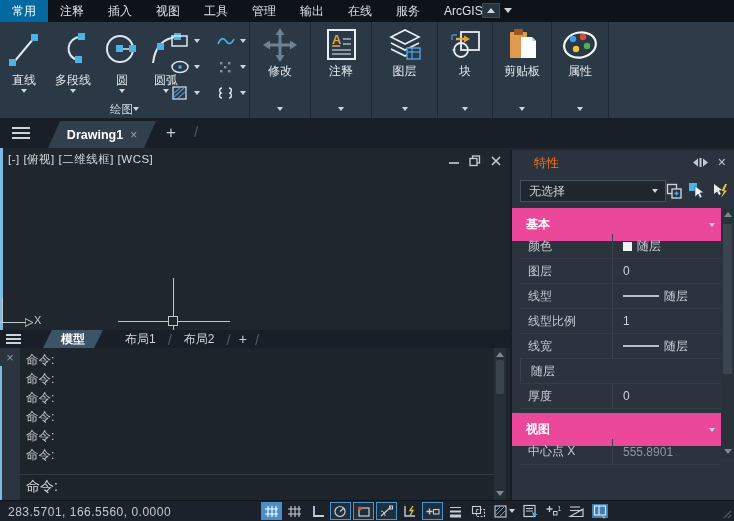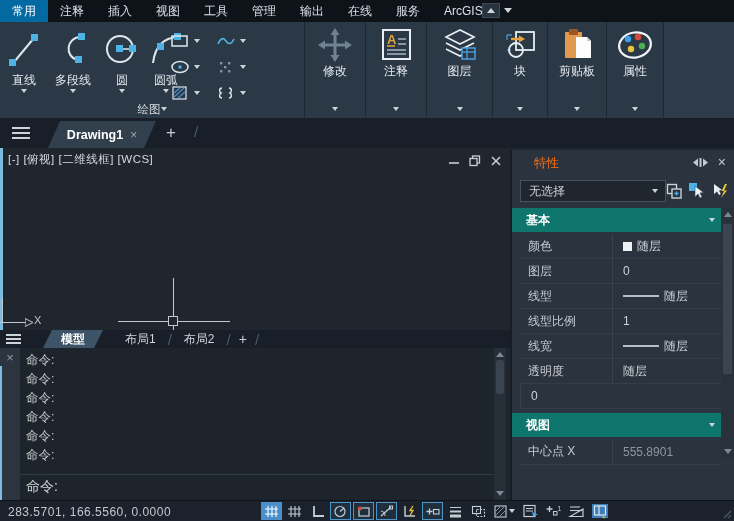--- a/index.html
+++ b/index.html
@@ -18,21 +18,21 @@
   .tri-up { width:0; height:0; border-left:4px solid transparent; border-right:4px solid transparent; border-bottom:5px solid #cdd5dc; }
   .tri-dn { width:0; height:0; border-left:4px solid transparent; border-right:4px solid transparent; border-top:5px solid #cdd5dc; }
   .tri-dn.sm { border-left-width:3px; border-right-width:3px; border-top-width:4px; }
   
   .ribbon { position:absolute; top:22px; left:0; right:0; height:96px; background:#2e3c4a; display:flex; }
   .rpanel { background:#2b3845; border-right:1px solid #1e2832; position:relative; display:flex; flex-direction:column; align-items:center; }
   .rpanel .pbottom { position:absolute; bottom:2px; left:0; right:0; height:14px; display:flex; align-items:center; justify-content:center; font-size:11.5px; color:#d6dde3; }
   .bigbtn { display:flex; flex-direction:column; align-items:center; margin-top:5px; }
   .bigbtn .blabel { font-size:12px; color:#e3e9ee; margin-top:1px; line-height:13px; }
   .bigbtn .tri-dn { margin-top:2px; }
-  .drawpanel { width:305px; }
+  .drawpanel { width:250px; }
   .drawbtns { position:absolute; left:2px; top:0; display:flex; }
   .drawbtns .bigbtn { width:44px; }
   .drawbtns .bigbtn.wide { width:54px; }
   .smallgrid { position:absolute; left:170px; top:6px; display:grid; grid-template-columns:46px 42px; grid-auto-rows:26px; }
   .smallcell { display:flex; align-items:center; gap:4px; }
   .modpanel { justify-content:flex-start; }
   .modpanel .bigbtn { margin-top:4px; }
   
   .docbar { position:absolute; top:118px; left:0; right:0; height:30px; background:#191f28; }
   .hamb { position:absolute; width:18px; height:12px; display:flex; flex-direction:column; justify-content:space-between; }
@@ -76,21 +76,21 @@
   .ptitlebar { position:absolute; top:0; left:0; right:0; height:26px; }
   .ptitle { position:absolute; left:22px; top:5px; font-size:12.5px; color:#f97316; }
   .pinbtn { position:absolute; right:26px; top:6px; }
   .pclose { position:absolute; right:8px; top:4px; color:#c3cad1; font-size:14px; }
   .selrow { position:absolute; top:26px; left:0; right:0; height:30px; }
   .seldrop { position:absolute; left:8px; top:4px; width:146px; height:22px; background:#1f262e; border:1px solid #46525f; display:flex; align-items:center; }
   .seldrop .stext { flex:1; padding-left:8px; font-size:12px; color:#ccd2d8; }
   .seldrop .tri-dn { margin-right:7px; }
   .selicons { position:absolute; left:152px; top:4px; display:flex; gap:3px; }
   .selicon { width:20px; height:22px; display:flex; align-items:center; justify-content:center; }
-  .sect { position:absolute; left:0; height:24px; background:#0f766e; display:flex; align-items:center; }
+  .sect { position:absolute; left:0; height:33px; background:#ec4899; display:flex; align-items:center; }
   .sect .stitle { font-weight:bold; font-size:12px; color:#fff; padding-left:14px; flex:1; }
   .sect .tri-dn { margin-right:8px; }
   .prows { position:absolute; left:8px; right:13px; }
   .prow { display:flex; height:25px; align-items:center; border-bottom:1px solid #343d48; }
   .plabel { width:92px; padding-left:8px; font-size:12px; color:#c6cbd1; }
   .pvalue { flex:1; align-self:stretch; display:flex; align-items:center; gap:5px; border-left:1px solid #39424e; padding-left:10px; font-size:12px; color:#ced3d8; }
   .pvalue.dim { color:#8f969e; }
   .swatch { width:9px; height:9px; background:#eef2f5; display:inline-block; }
   .lineswatch { width:36px; height:2px; background:#b6bdc4; display:inline-block; }
   .pscroll { position:absolute; right:0; top:58px; height:250px; width:13px; background:#29313b; }
@@ -498,26 +498,26 @@
           </span>
       </div>
       <div class="prow">
         <span class="plabel">线宽</span>
         <span class="pvalue">
             <span class="lineswatch"></span>
             <span>随层</span>
           </span>
       </div>
       <div class="prow">
-        <span class="plabel">透明度</span>
         <span class="pvalue">
             <span>随层</span>
           </span>
       </div>
       <div class="prow">
+        <span class="plabel">厚度</span>
         <span class="pvalue">
             <span>0</span>
           </span>
       </div>
     </div>
 
     <div class="sect" style="top:263px; right:13px; width:211px;">
       <span class="stitle">视图</span>
       <span class="tri-dn sm"></span>
     </div>

